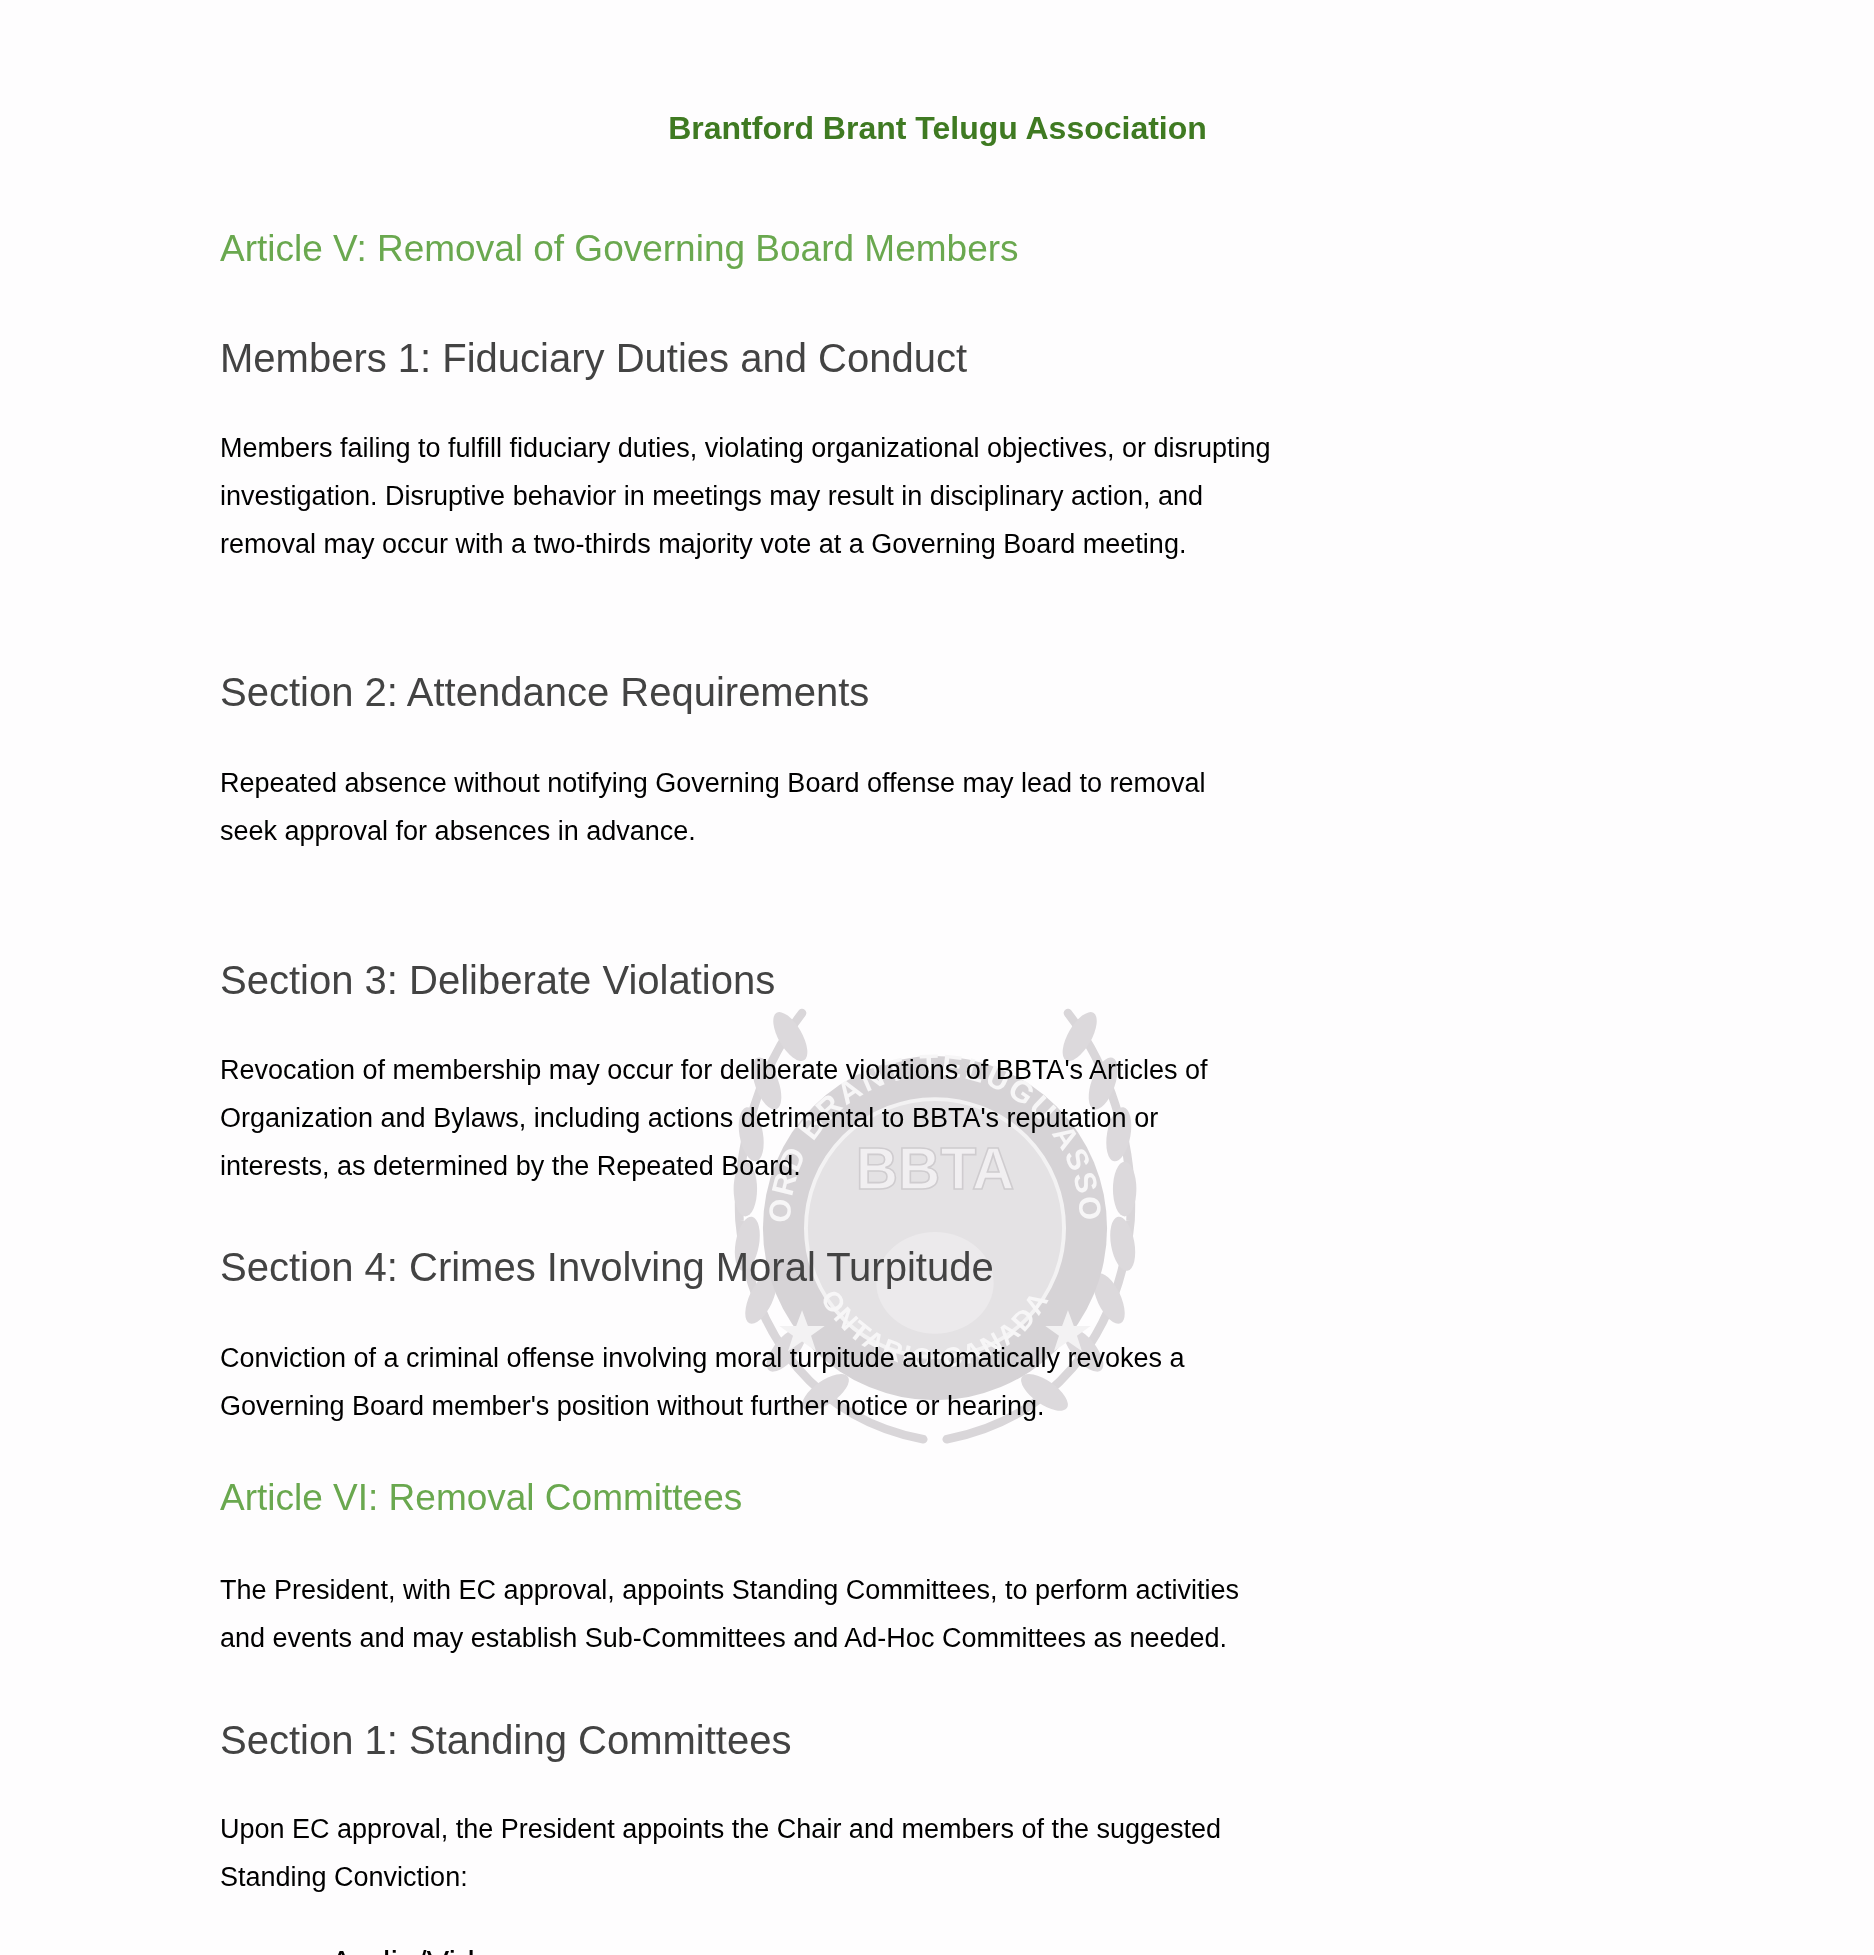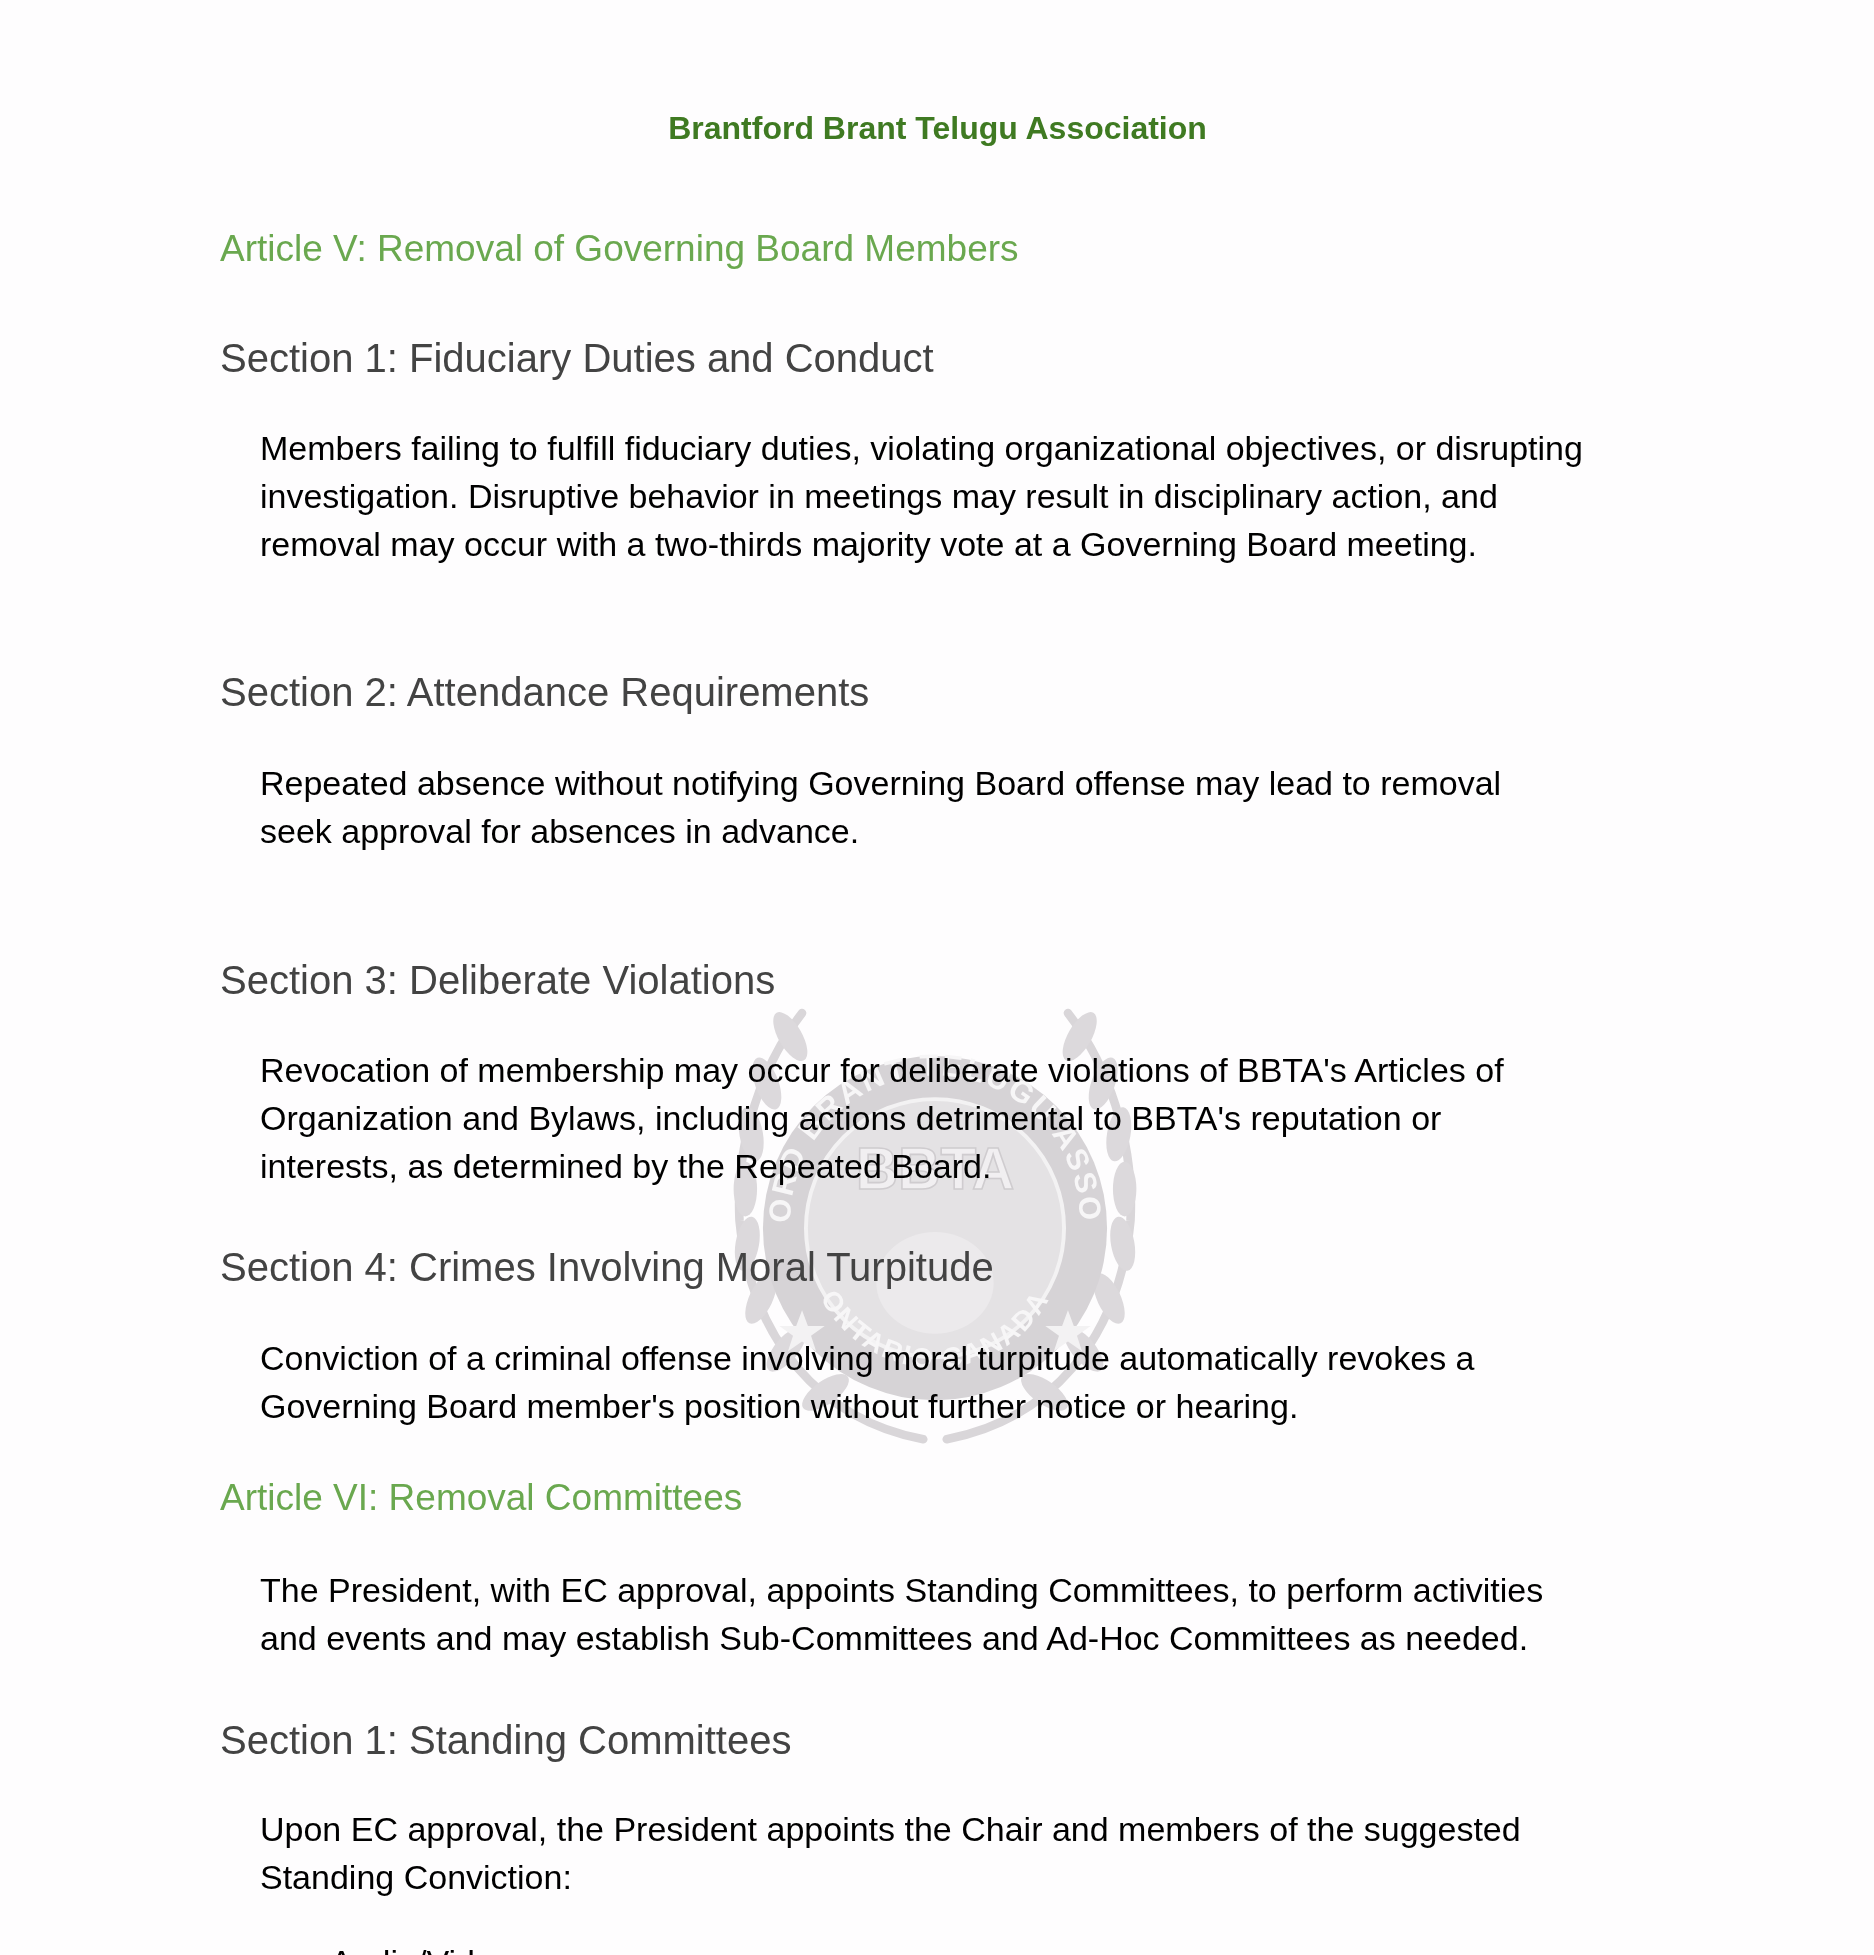--- a/index.html
+++ b/index.html
@@ -31,25 +31,24 @@
       font-size: 37px;
       line-height: 55px;
       color: #6aa84f;
     }
     .section-title {
       font-size: 40px;
       line-height: 47px;
       color: #434343;
     }
     .para {
-      font-size: 34px;
+      font-size: 27px;
       line-height: 48px;
       color: #000000;
       white-space: nowrap;
-      margin-left: 40px;
     }
     .para .line { display: block; }
     .bullets {
       position: absolute;
       left: 220px;
       margin: 0;
       padding: 0;
       list-style: none;
       font-size: 34px;
       line-height: 48px;
@@ -122,21 +121,21 @@
   <polygon points="330,870 345,910 388,910 353,935 366,975 330,950 294,975 307,935 272,910 315,910" fill="#f3f2f3"></polygon>
   <polygon points="1010,870 1025,910 1068,910 1033,935 1046,975 1010,950 974,975 987,935 952,910 995,910" fill="#f3f2f3"></polygon>
   <ellipse cx="670" cy="800" rx="150" ry="130" fill="#eceaec"></ellipse>
 </svg>
 
 <div class="content">
   <div class="page-header">Brantford Brant Telugu Association</div>
 
   <div class="abs article-title" style="top:221px">Article V: Removal of Governing Board Members</div>
 
-  <div class="abs section-title" style="top:335px">Section 1: Fiduciary Duties and Conduct</div>
+  <div class="abs section-title" style="top:335px">Members 1: Fiduciary Duties and Conduct</div>
   <div class="abs para" style="top:424px">
     <span class="line">Members failing to fulfill fiduciary duties, violating organizational objectives, or disrupting</span>
     <span class="line">investigation. Disruptive behavior in meetings may result in disciplinary action, and</span>
     <span class="line">removal may occur with a two-thirds majority vote at a Governing Board meeting.</span>
   </div>
 
   <div class="abs section-title" style="top:669px">Section 2: Attendance Requirements</div>
   <div class="abs para" style="top:759px">
     <span class="line">Repeated absence without notifying Governing Board offense may lead to removal</span>
     <span class="line">seek approval for absences in advance.</span>

